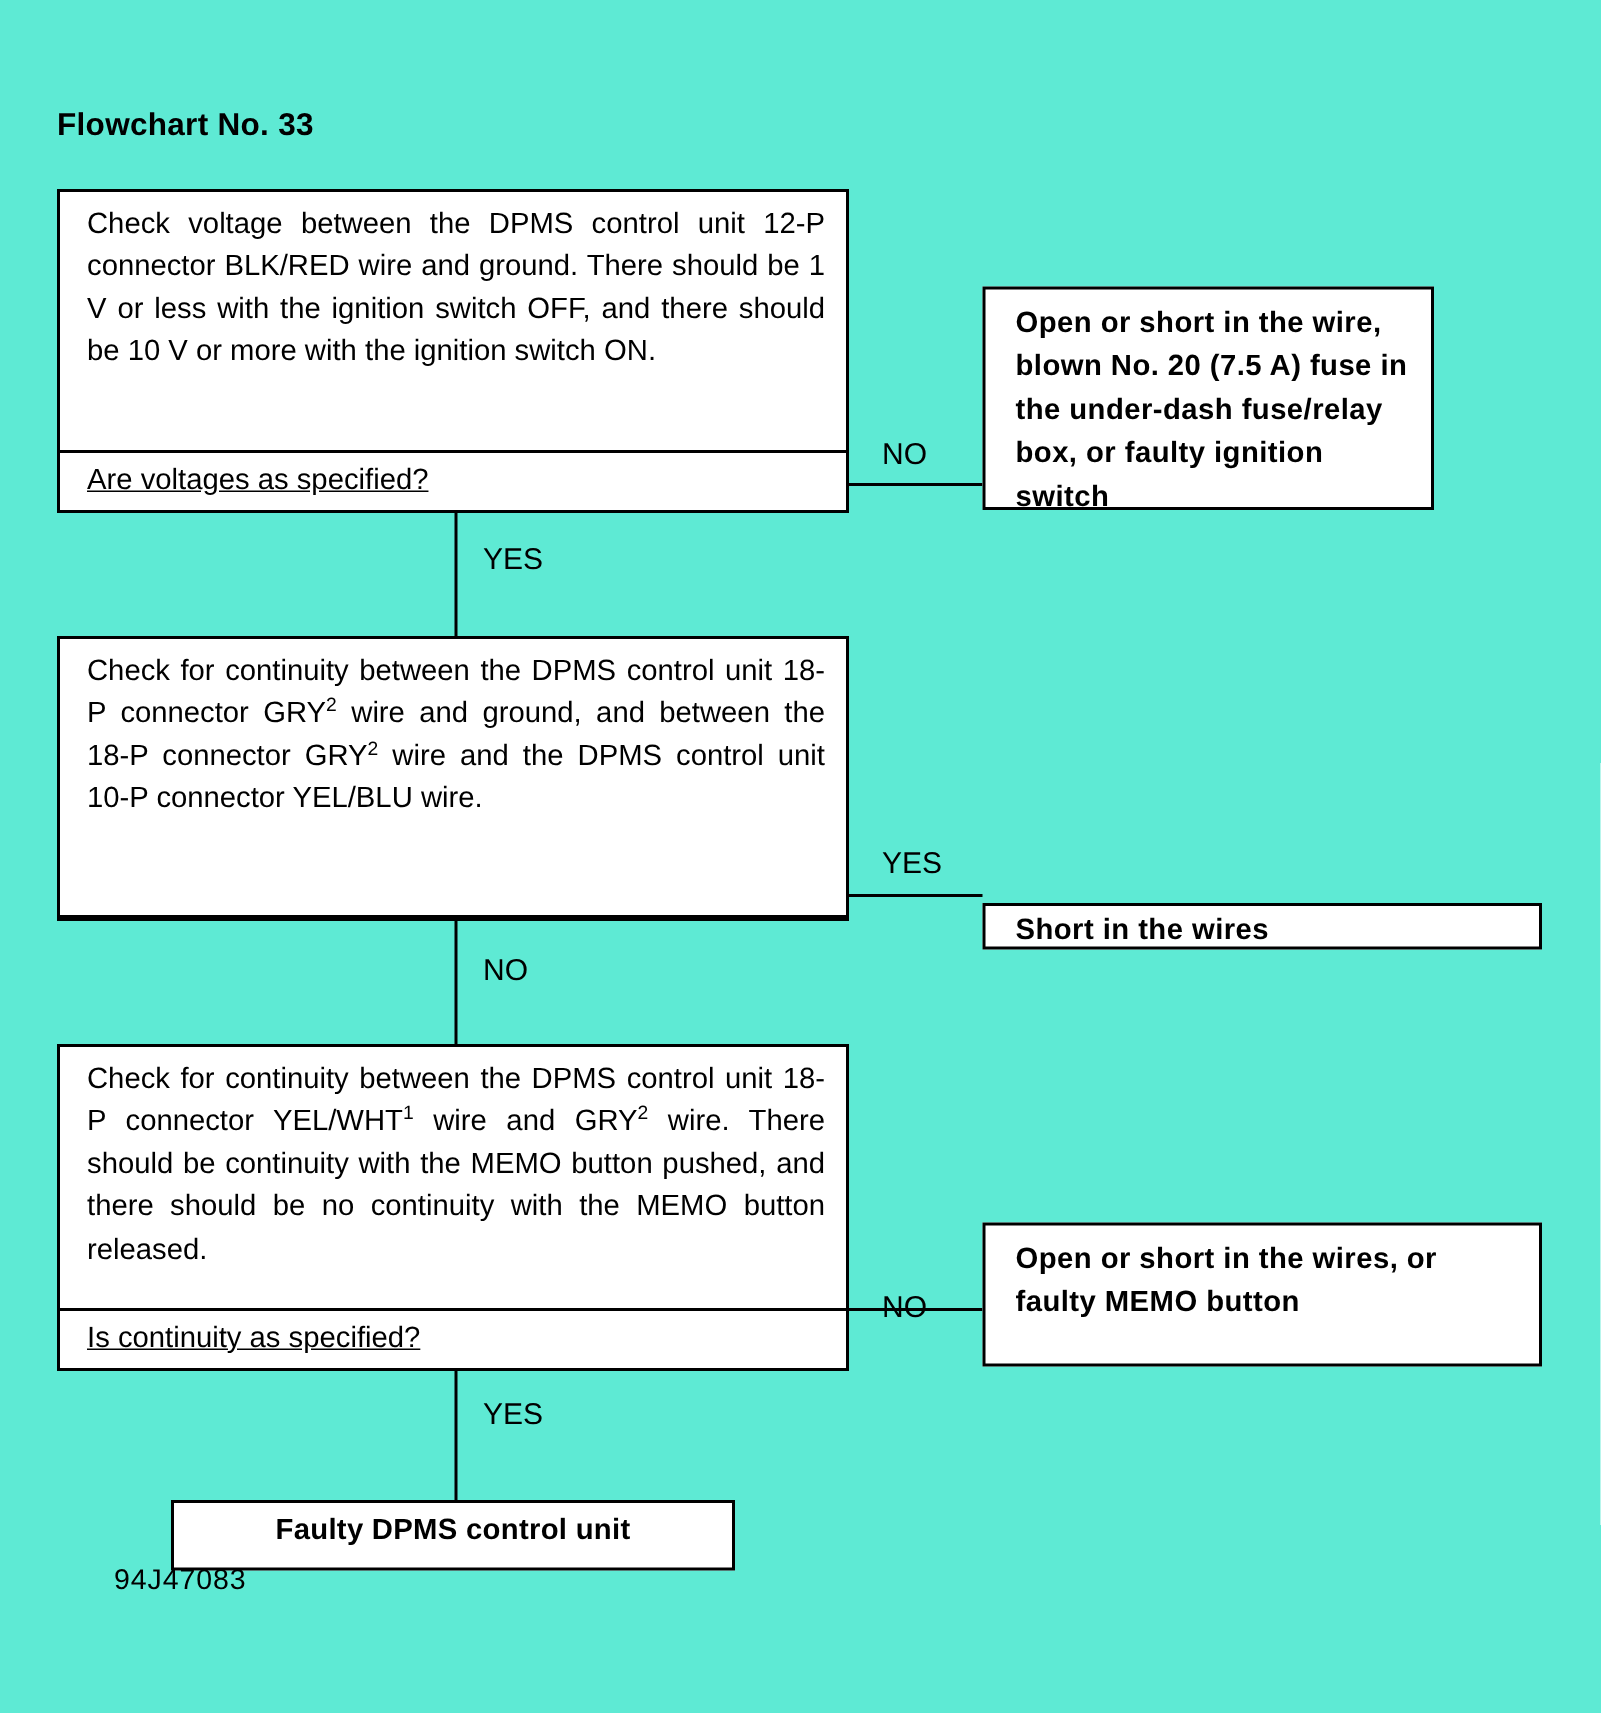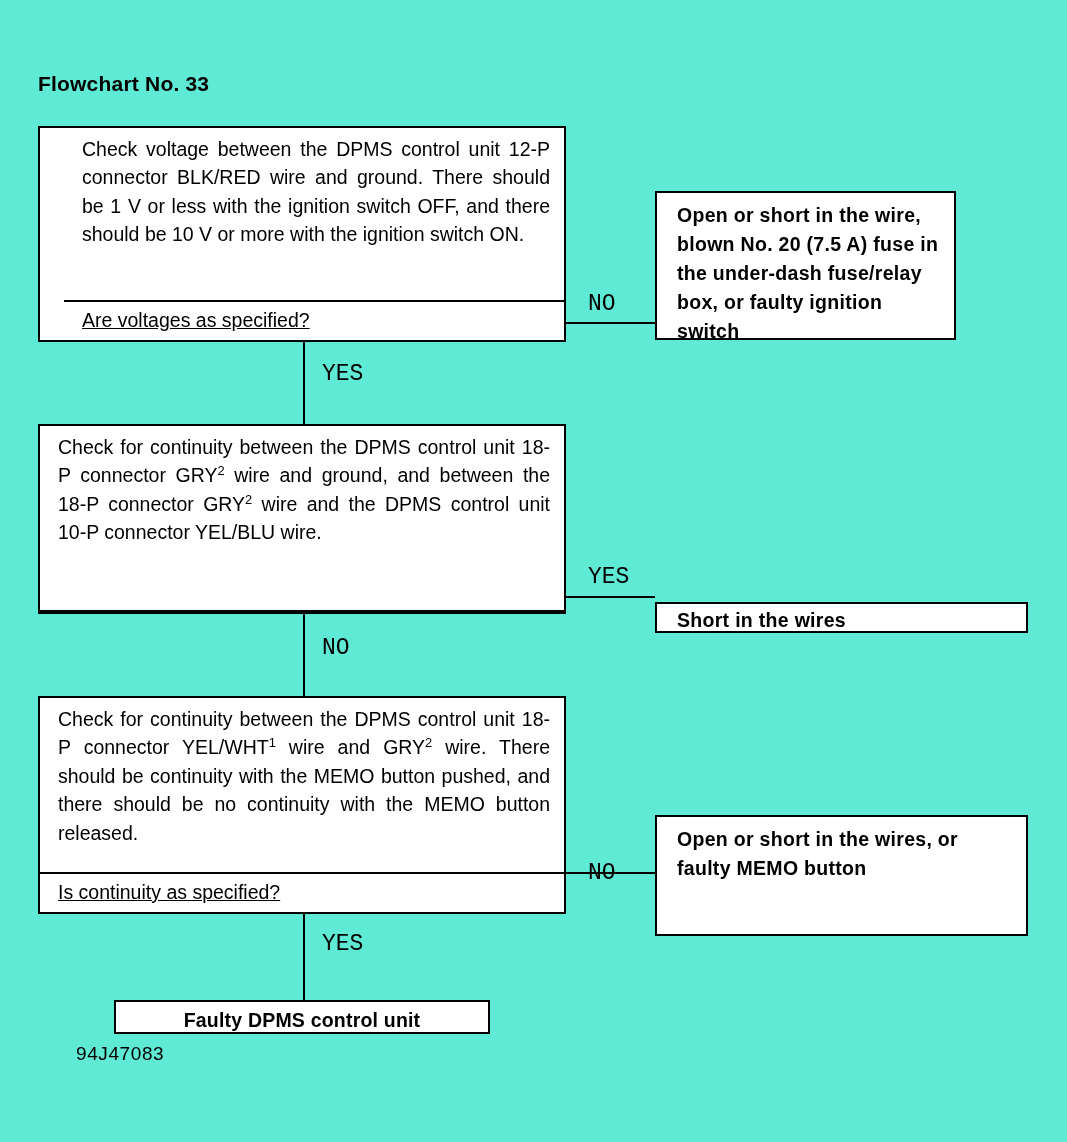--- a/index.html
+++ b/index.html
@@ -103,34 +103,33 @@
     height: 0;
     border-top: 2px solid #000000;
   }
   .vline {
     position: absolute;
     width: 0;
     border-left: 2px solid #000000;
   }
   .edge-label {
     position: absolute;
-    font-size: 23px;
+    font-size: 20px;
     line-height: 1;
     white-space: nowrap;
-    font-family: Liberation Mono, monospace;
   }
 </style>
 </head>
 <body>
 
 <div id="page">
 
   <div class="chart-title">Flowchart No. 33</div>
 
-  <div class="box step-box" style="left:38px; top:126px; width:528px; height:216px;padding-left:24px;">
+  <div class="box step-box" style="left:38px; top:126px; width:528px; height:216px;">
     <div class="step-body">Check voltage between the DPMS control unit 12-P connector BLK/RED wire and ground. There should be 1 V or less with the ignition switch OFF, and there should be 10 V or more with the ignition switch ON.</div>
     <div class="step-divider"></div>
     <div class="step-question">Are voltages as specified?</div>
   </div>
 
   <div class="hline" style="left:566px; top:322px; width:89px;"></div>
   <div class="edge-label" style="left:588px; top:293px;">NO</div>
 
   <div class="box result-box" style="left:655px; top:191px; width:301px; height:149px;">
     <div class="result-text">Open or short in the wire, blown No. 20 (7.5 A) fuse in the under-dash fuse/relay box, or faulty ignition switch</div>
@@ -156,26 +155,26 @@
 
   <div class="box step-box" style="left:38px; top:696px; width:528px; height:218px;">
     <div class="step-body"><span>Check for continuity between the DPMS control unit 18-P connector YEL/WHT</span><sup>1</sup><span> wire and GRY</span><sup>2</sup><span> wire. There should be continuity with the MEMO button pushed, and there should be no continuity with the MEMO button released.</span></div>
     <div class="step-divider"></div>
     <div class="step-question">Is continuity as specified?</div>
   </div>
 
   <div class="hline" style="left:566px; top:872px; width:89px;"></div>
   <div class="edge-label" style="left:588px; top:862px;">NO</div>
 
-  <div class="box result-box" style="left:655px; top:815px; width:373px; height:121px;">
+  <div class="box result-box" style="left:655px; top:815px; width:373px; height:96px;">
     <div class="result-text">Open or short in the wires, or faulty MEMO button</div>
   </div>
 
   <div class="vline" style="left:303px; top:914px; height:86px;"></div>
   <div class="edge-label" style="left:322px; top:933px;">YES</div>
 
-  <div class="box result-box" style="left:114px; top:1000px; width:376px; height:34px;">
+  <div class="box result-box" style="left:114px; top:1000px; width:376px; height:47px;">
     <div class="result-text centered">Faulty DPMS control unit</div>
   </div>
 
   <div class="footer-code">94J47083</div>
 
 </div>
 
 </body></html>

